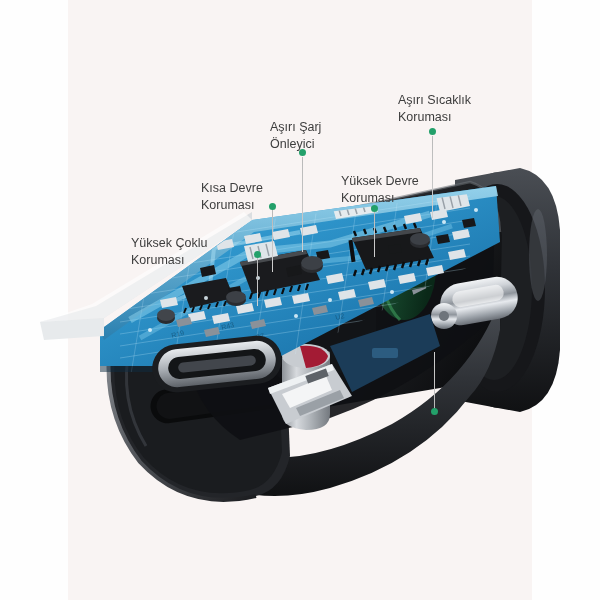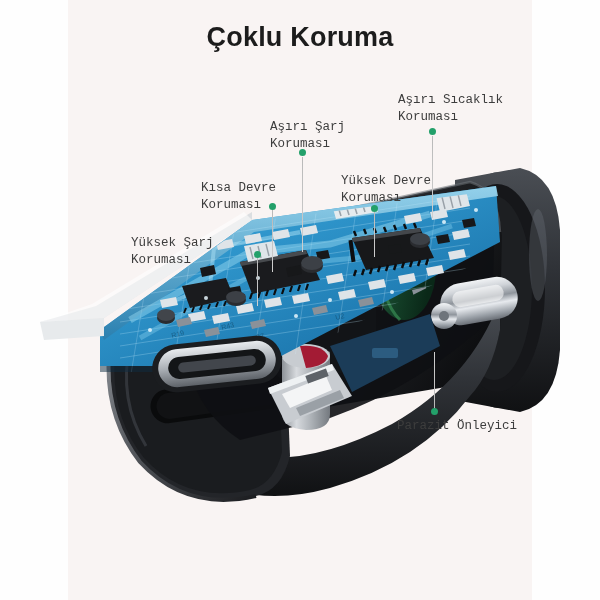--- a/index.html
+++ b/index.html
@@ -26,21 +26,21 @@
     position: absolute;
     left: 0; top: 22px; width: 600px;
     text-align: center;
     font-size: 27px;
     font-weight: bold;
     color: #1c1c1c;
     letter-spacing: 0.2px;
   }
 
   
-  .callout { position: absolute; font-family: Liberation Mono, monospace; }
+  .callout { position: absolute; }
   .callout .label {
     font-size: 12.5px;
     line-height: 17px;
     color: #3d3d3d;
     white-space: pre-line;
     font-weight: 400;
   }
   .dot {
     position: absolute;
     width: 7px; height: 7px;
@@ -59,21 +59,20 @@
   
   #product { position: absolute; left: 0; top: 0; width: 600px; height: 600px; }
 </style>
 </head>
 <body>
 
 <div id="stage">
 
   <div id="bg-panel"></div>
 
-  <div id="page-title">Çoklu Koruma</div>
 
   <svg id="product" viewBox="0 0 600 600">
     <defs>
       <linearGradient id="gBodyTop" x1="0" y1="0" x2="0.25" y2="1">
         <stop offset="0" stop-color="#5e6267"></stop>
         <stop offset="0.35" stop-color="#3a3d42"></stop>
         <stop offset="1" stop-color="#17181b"></stop>
       </linearGradient>
       <linearGradient id="gBodyFace" x1="0" y1="0" x2="1" y2="0.6">
         <stop offset="0" stop-color="#111214"></stop>
@@ -433,35 +432,32 @@
   <div class="leader up" style="left:433.5px; top:352px; height:58px;"></div>
   <div class="dot" style="left:431px; top:408px;"></div>
 
   <div class="callout" style="left:398px; top:92px; width:140px;">
     <div class="label">Aşırı Sıcaklık
 Koruması</div>
   </div>
 
   <div class="callout" style="left:270px; top:119px; width:130px;">
     <div class="label">Aşırı Şarj
-Koruması</div>
+Önleyici</div>
   </div>
 
   <div class="callout" style="left:341px; top:173px; width:130px;">
     <div class="label">Yüksek Devre
 Koruması</div>
   </div>
 
   <div class="callout" style="left:201px; top:180px; width:130px;">
     <div class="label">Kısa Devre
 Koruması</div>
   </div>
 
   <div class="callout" style="left:131px; top:235px; width:130px;">
-    <div class="label">Yüksek Şarj
+    <div class="label">Yüksek Çoklu
 Koruması</div>
   </div>
 
-  <div class="callout" style="left:397px; top:418px; width:150px;">
-    <div class="label">Parazit Önleyici</div>
-  </div>
 
 </div>
 
 </body></html>

